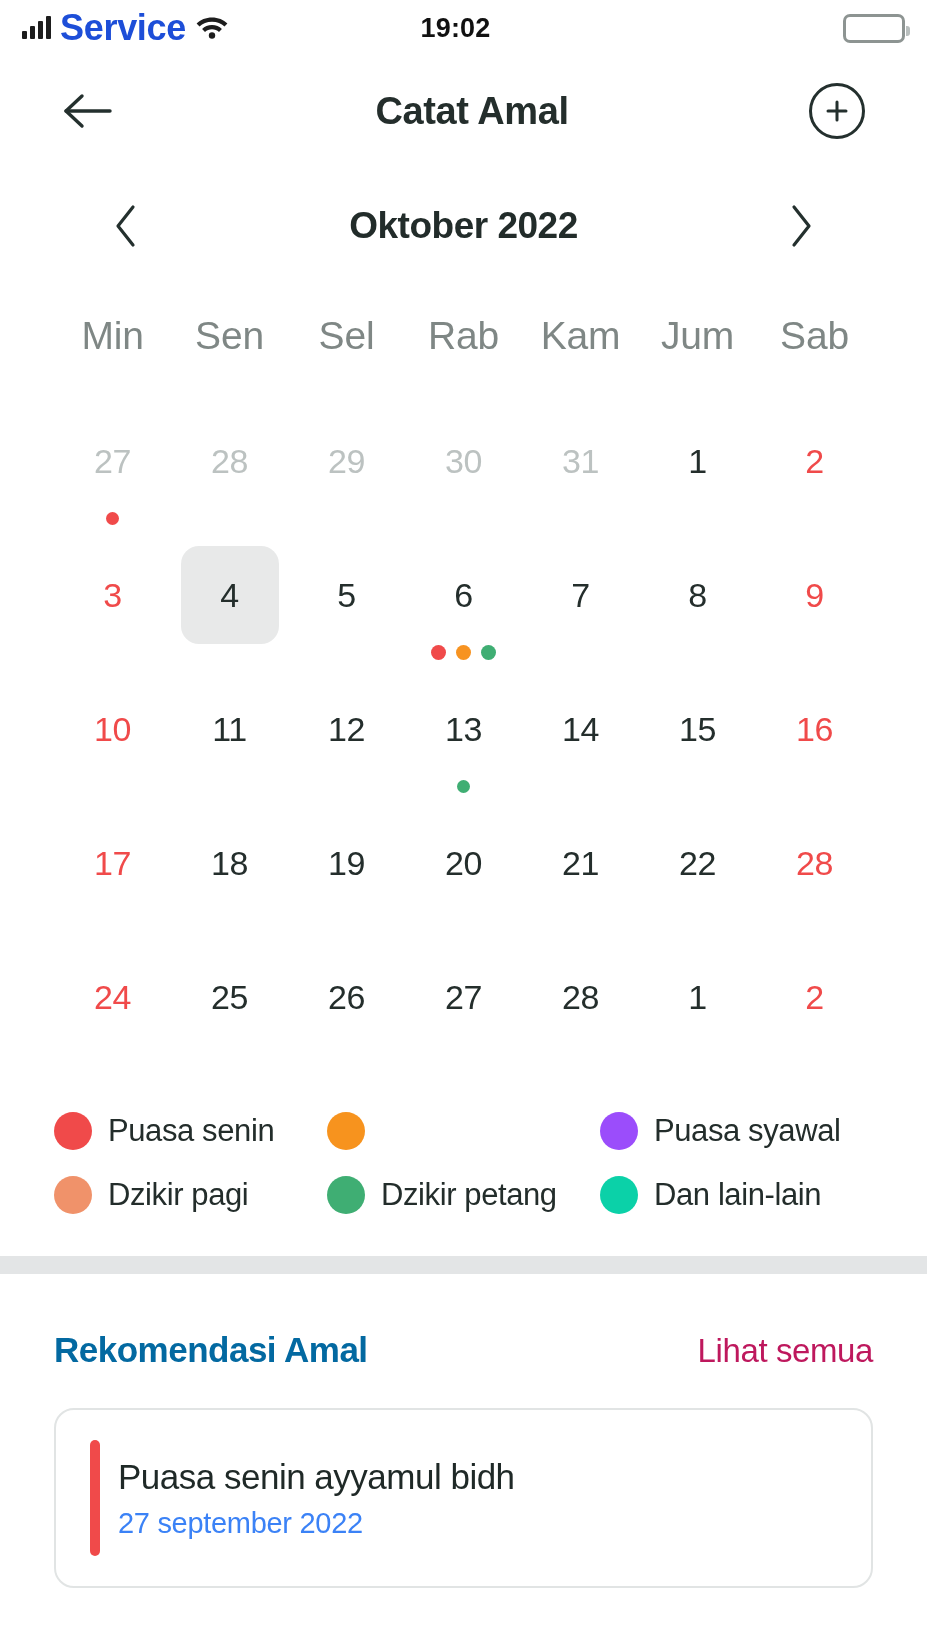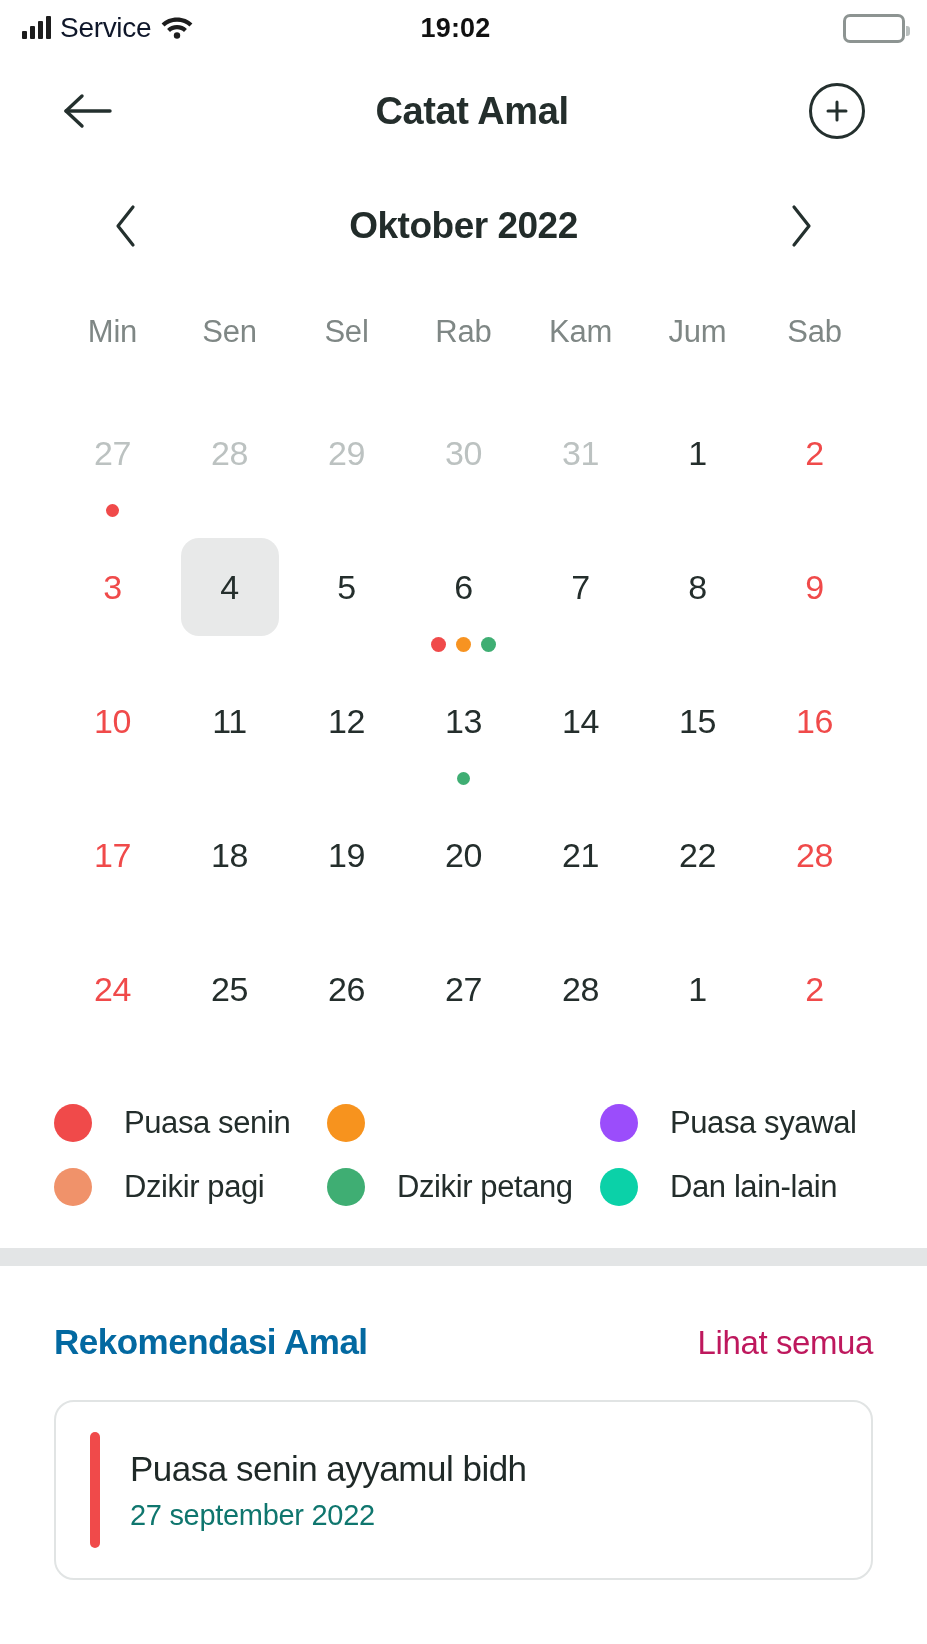--- a/index.html
+++ b/index.html
@@ -40,24 +40,24 @@
     display: block;
     width: 5px;
     background: #1d1d1d;
     border-radius: 1px;
   }
   .signal-bars i:nth-child(1) { height: 8px; }
   .signal-bars i:nth-child(2) { height: 13px; }
   .signal-bars i:nth-child(3) { height: 18px; }
   .signal-bars i:nth-child(4) { height: 23px; }
   .carrier {
-    font-size: 28px;
-    font-weight: 400;
+    font-size: 36px;
+    font-weight: 700;
     letter-spacing: -0.3px;
-    color: #0f172a;
+    color: #1d4ed8;
   }
   .wifi-icon { display: block; }
   .status-time {
     position: absolute;
     left: 0; right: 16px;
     text-align: center;
     font-size: 27px;
     font-weight: 600;
     color: #111;
     letter-spacing: 0.2px;
@@ -161,21 +161,21 @@
   .calendar {
     padding: 0 54px;
     box-sizing: border-box;
   }
   .cal-row {
     display: grid;
     grid-template-columns: repeat(7, 1fr);
   }
   .weekday {
     text-align: center;
-    font-size: 31px;
+    font-size: 39px;
     color: #7f8785;
     font-weight: 400;
     padding: 28px 0 38px;
     letter-spacing: -0.2px;
   }
   .cal-weeks .cal-row { height: 134px; }
   .day-cell {
     position: relative;
     display: flex;
     flex-direction: column;
@@ -225,21 +225,21 @@
     box-sizing: border-box;
   }
   .legend-row {
     display: grid;
     grid-template-columns: 1fr 1fr 1fr;
     margin-bottom: 26px;
   }
   .legend-item {
     display: flex;
     align-items: center;
-    gap: 32px;
+    gap: 16px;
   }
   .legend-swatch {
     width: 38px;
     height: 38px;
     border-radius: 50%;
     flex: none;
   }
   .legend-label {
     font-size: 31px;
     color: #232d2b;
@@ -291,35 +291,35 @@
     overflow: hidden;
   }
   .card-accent {
     width: 10px;
     border-radius: 6px;
     background: #f04a4a;
     margin-left: 34px;
     flex: none;
   }
   .card-body {
-    padding-left: 30px;
+    padding-left: 18px;
     display: flex;
     flex-direction: column;
     justify-content: center;
     gap: 10px;
   }
   .card-title {
     font-size: 35px;
     font-weight: 500;
     color: #1f2927;
     letter-spacing: -0.5px;
   }
   .card-sub {
     font-size: 29px;
-    color: #0f766e;
+    color: #3b82f6;
     letter-spacing: -0.3px;
   }
 </style>
 </head>
 <body>
 
 <div class="status-bar">
   <div class="status-left">
     <span class="signal-bars">
       <i></i>

